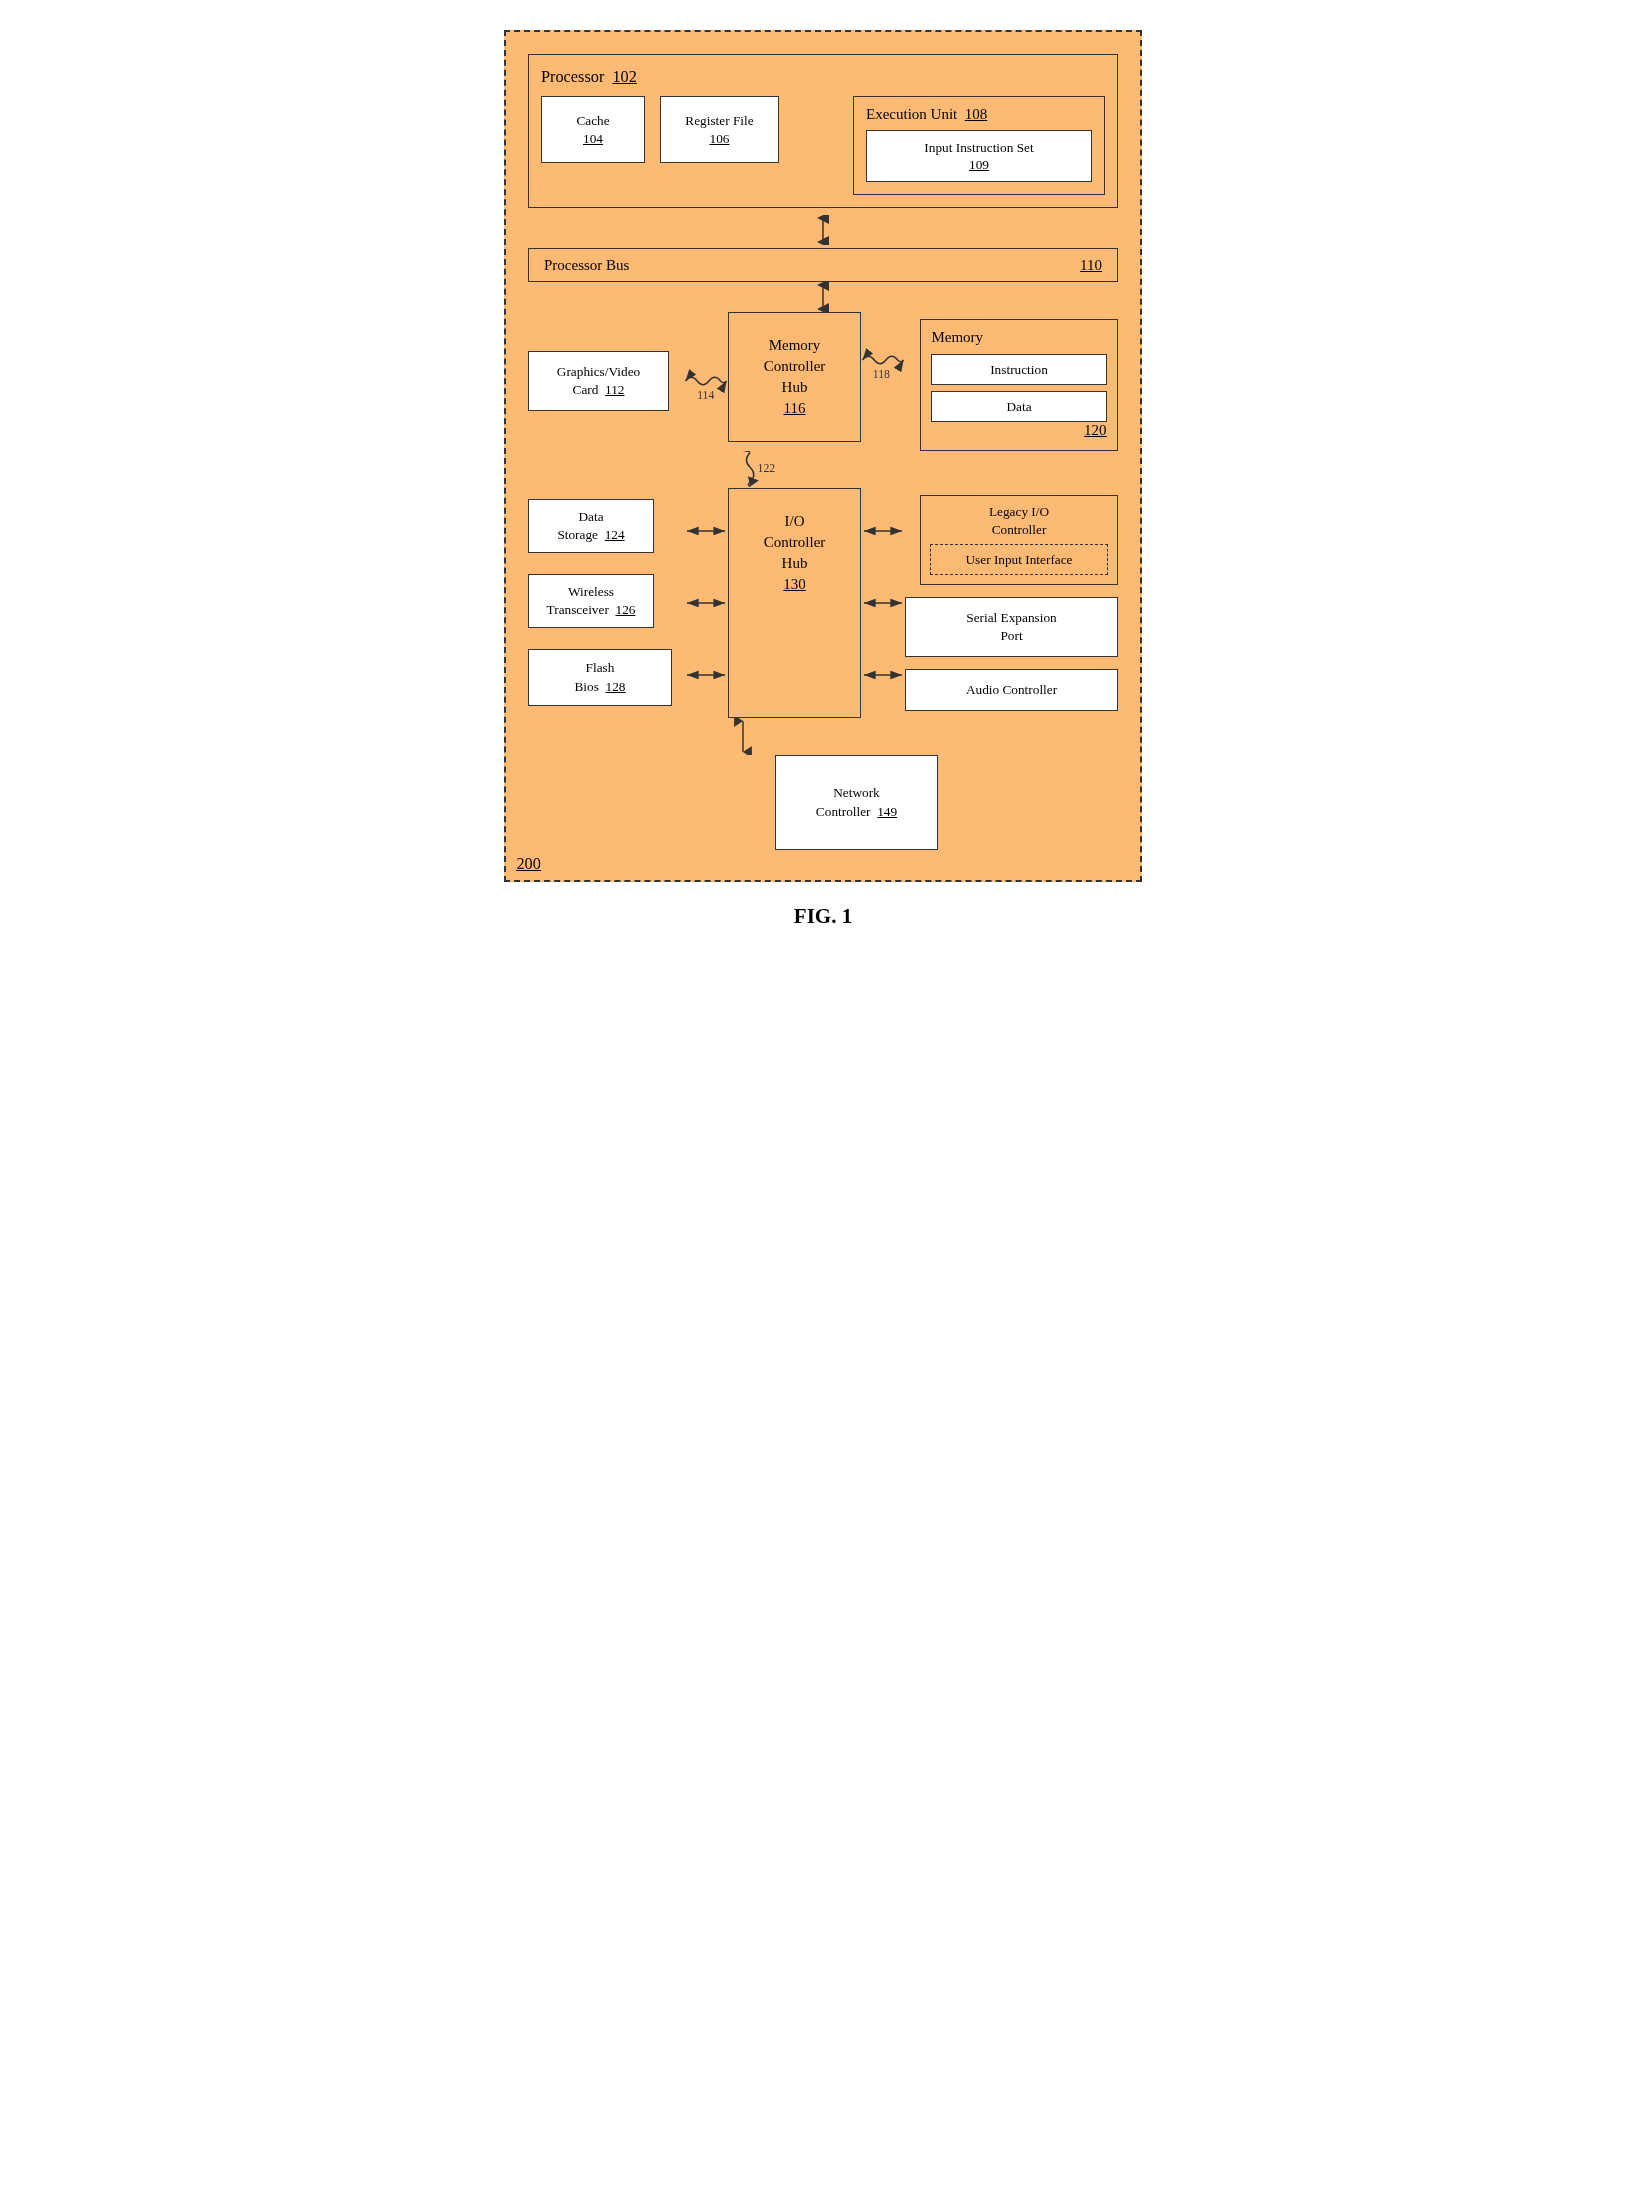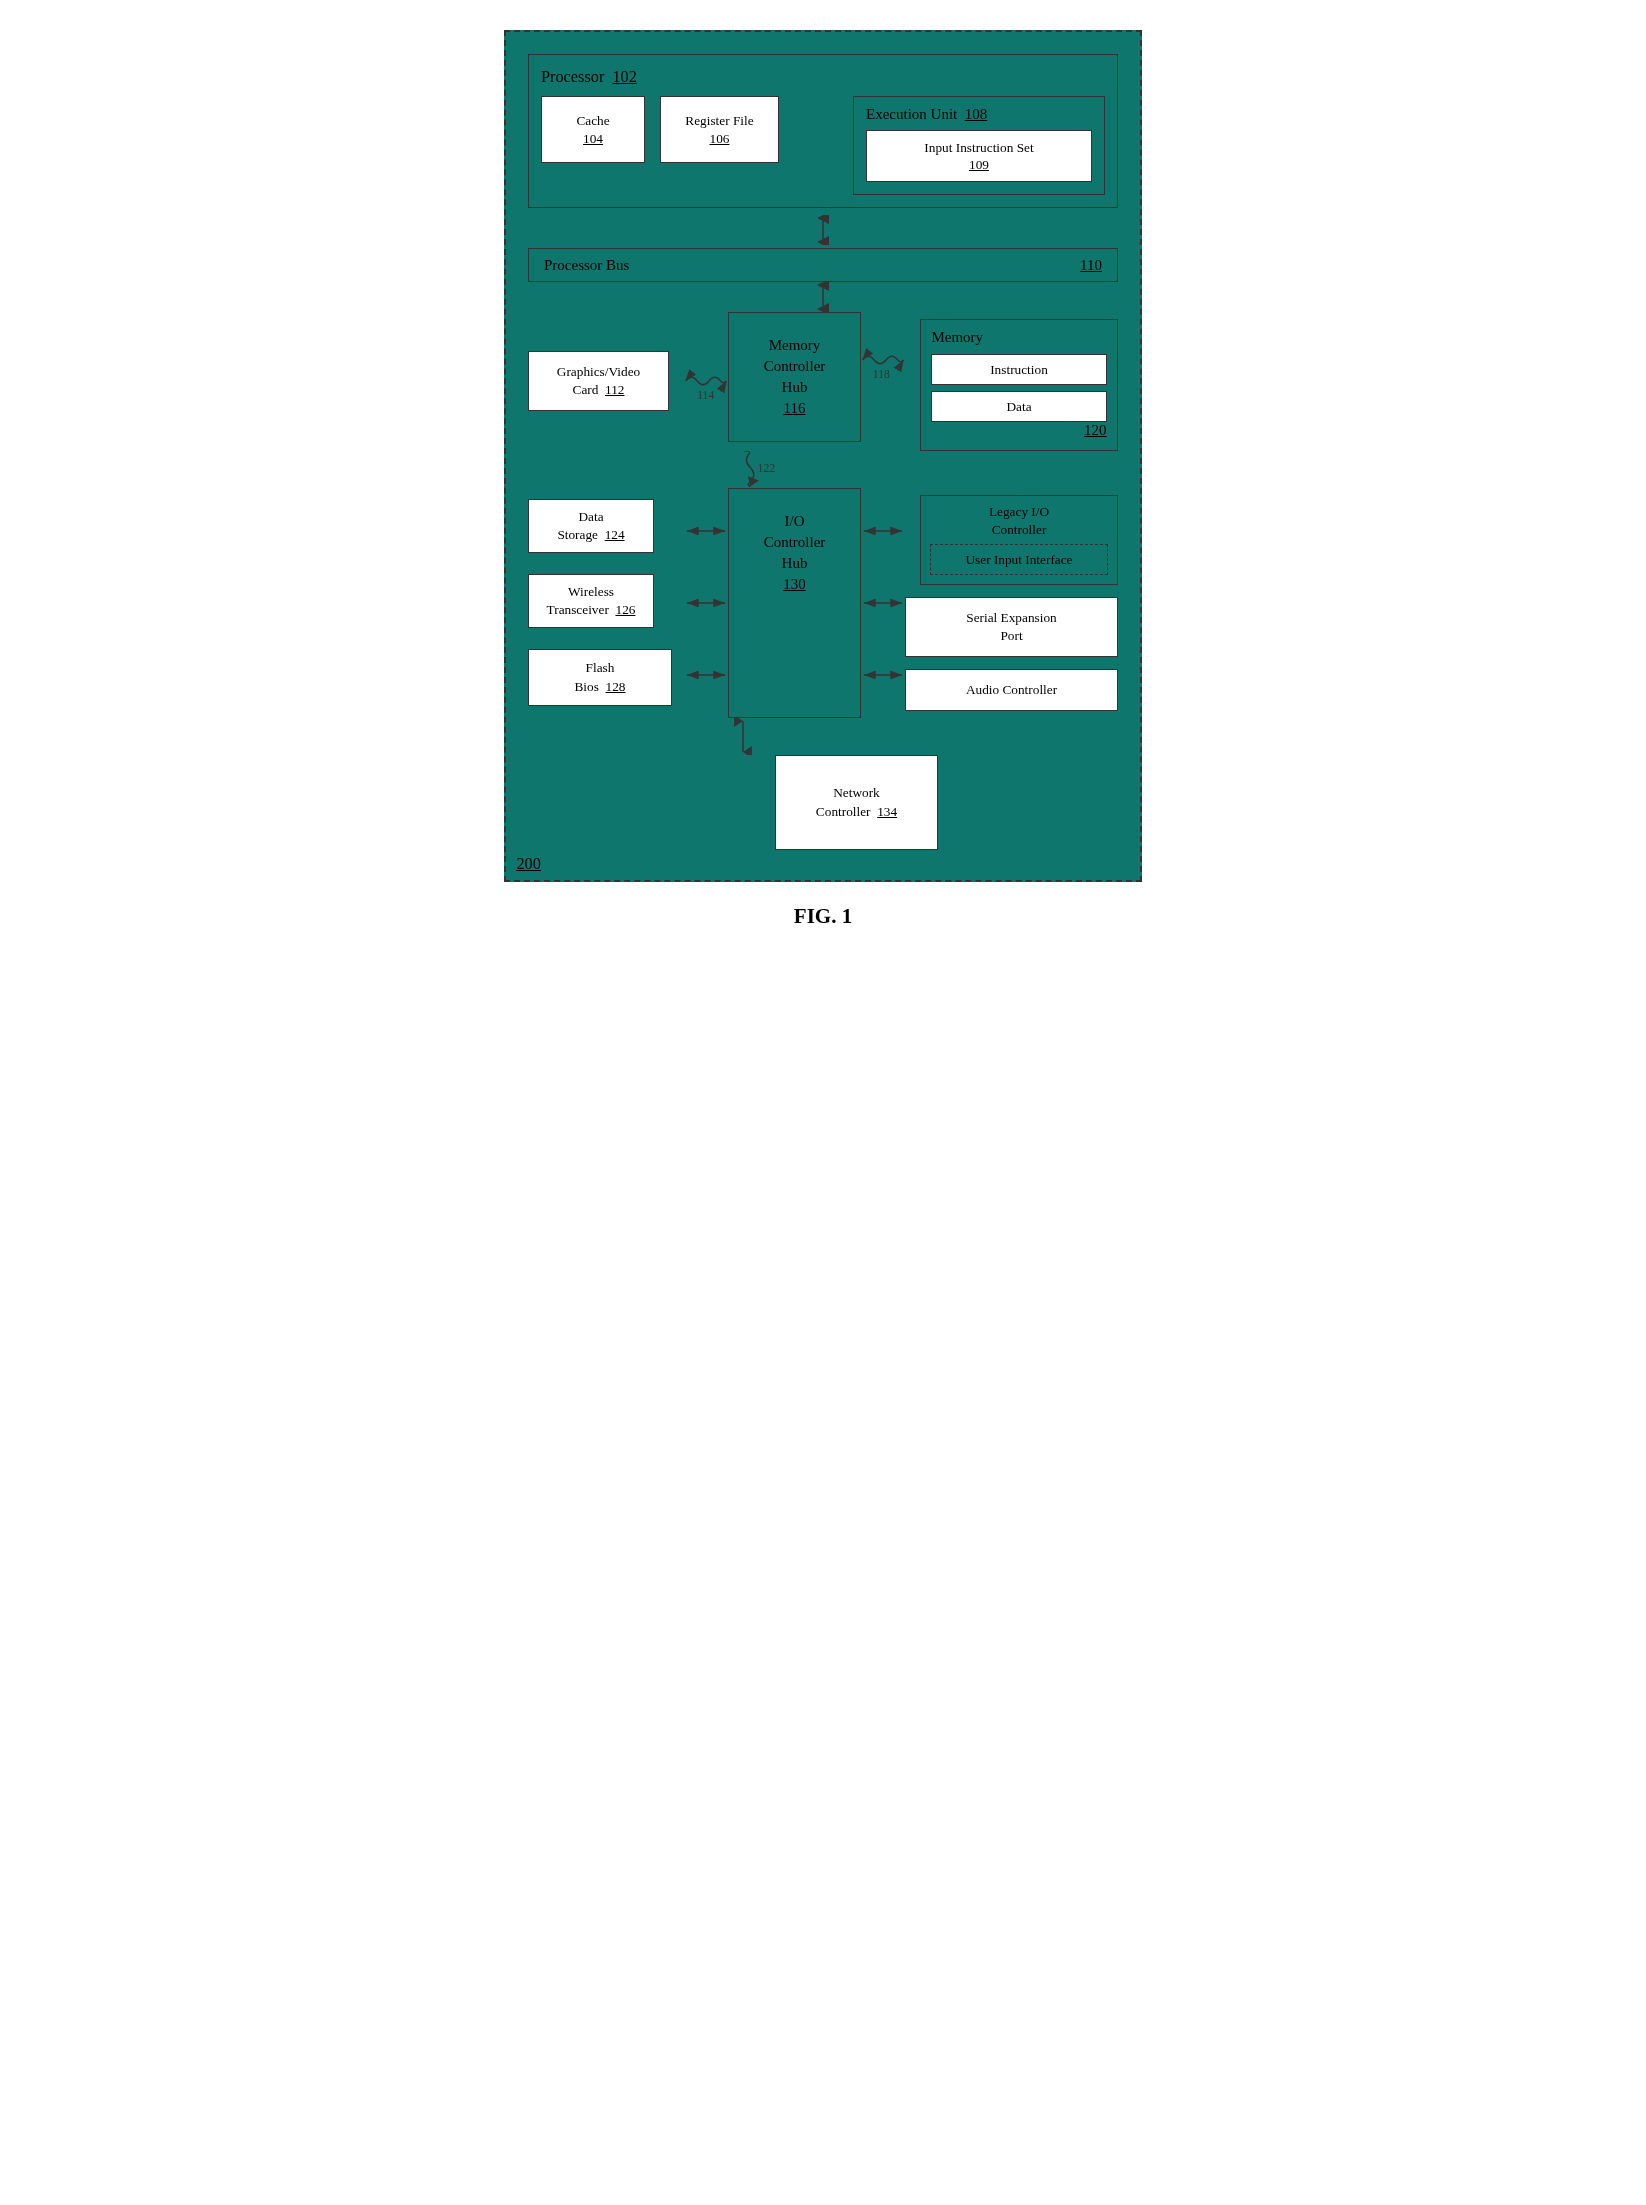--- a/index.html
+++ b/index.html
@@ -16,21 +16,21 @@
     .diagram-wrapper {
       width: 638px;
       position: relative;
     }
 
     
     .outer-dashed {
       border: 2.2px dashed #333;
       padding: 22px 22px 30px;
       position: relative;
-      background: #0f766e;
+      background: #fdba74;
     }
 
     
     .label-100 {
       position: absolute;
       bottom: 6px;
       left: 10.4px;
       font-size: 16.3px;
       text-decoration: underline;
     }
@@ -446,21 +446,21 @@
           <marker id="aD4" markerWidth="8" markerHeight="6" refX="4" refY="6" orient="auto">
             <path d="M0,0 L4,6 L8,0 Z" fill="#333"></path>
           </marker>
         </defs>
         <line x1="20" y1="4" x2="20" y2="46" stroke="#333" stroke-width="2" marker-start="url(#aU4)" marker-end="url(#aD4)"></line>
       </svg>
     </div>
 
     <div style="display:flex; justify-content:center; padding-left:67px;">
       <div class="box" style="width:163px; padding:28px 15px; line-height:1.4;">
-        <div>Network<br>Controller &nbsp;<span class="ref">134</span></div>
+        <div>Network<br>Controller &nbsp;<span class="ref">149</span></div>
       </div>
     </div>
 
     <div class="label-100">
       <span class="ref">200</span>
     </div>
 
   </div>
 
   <div class="fig-label">FIG. 1</div>

